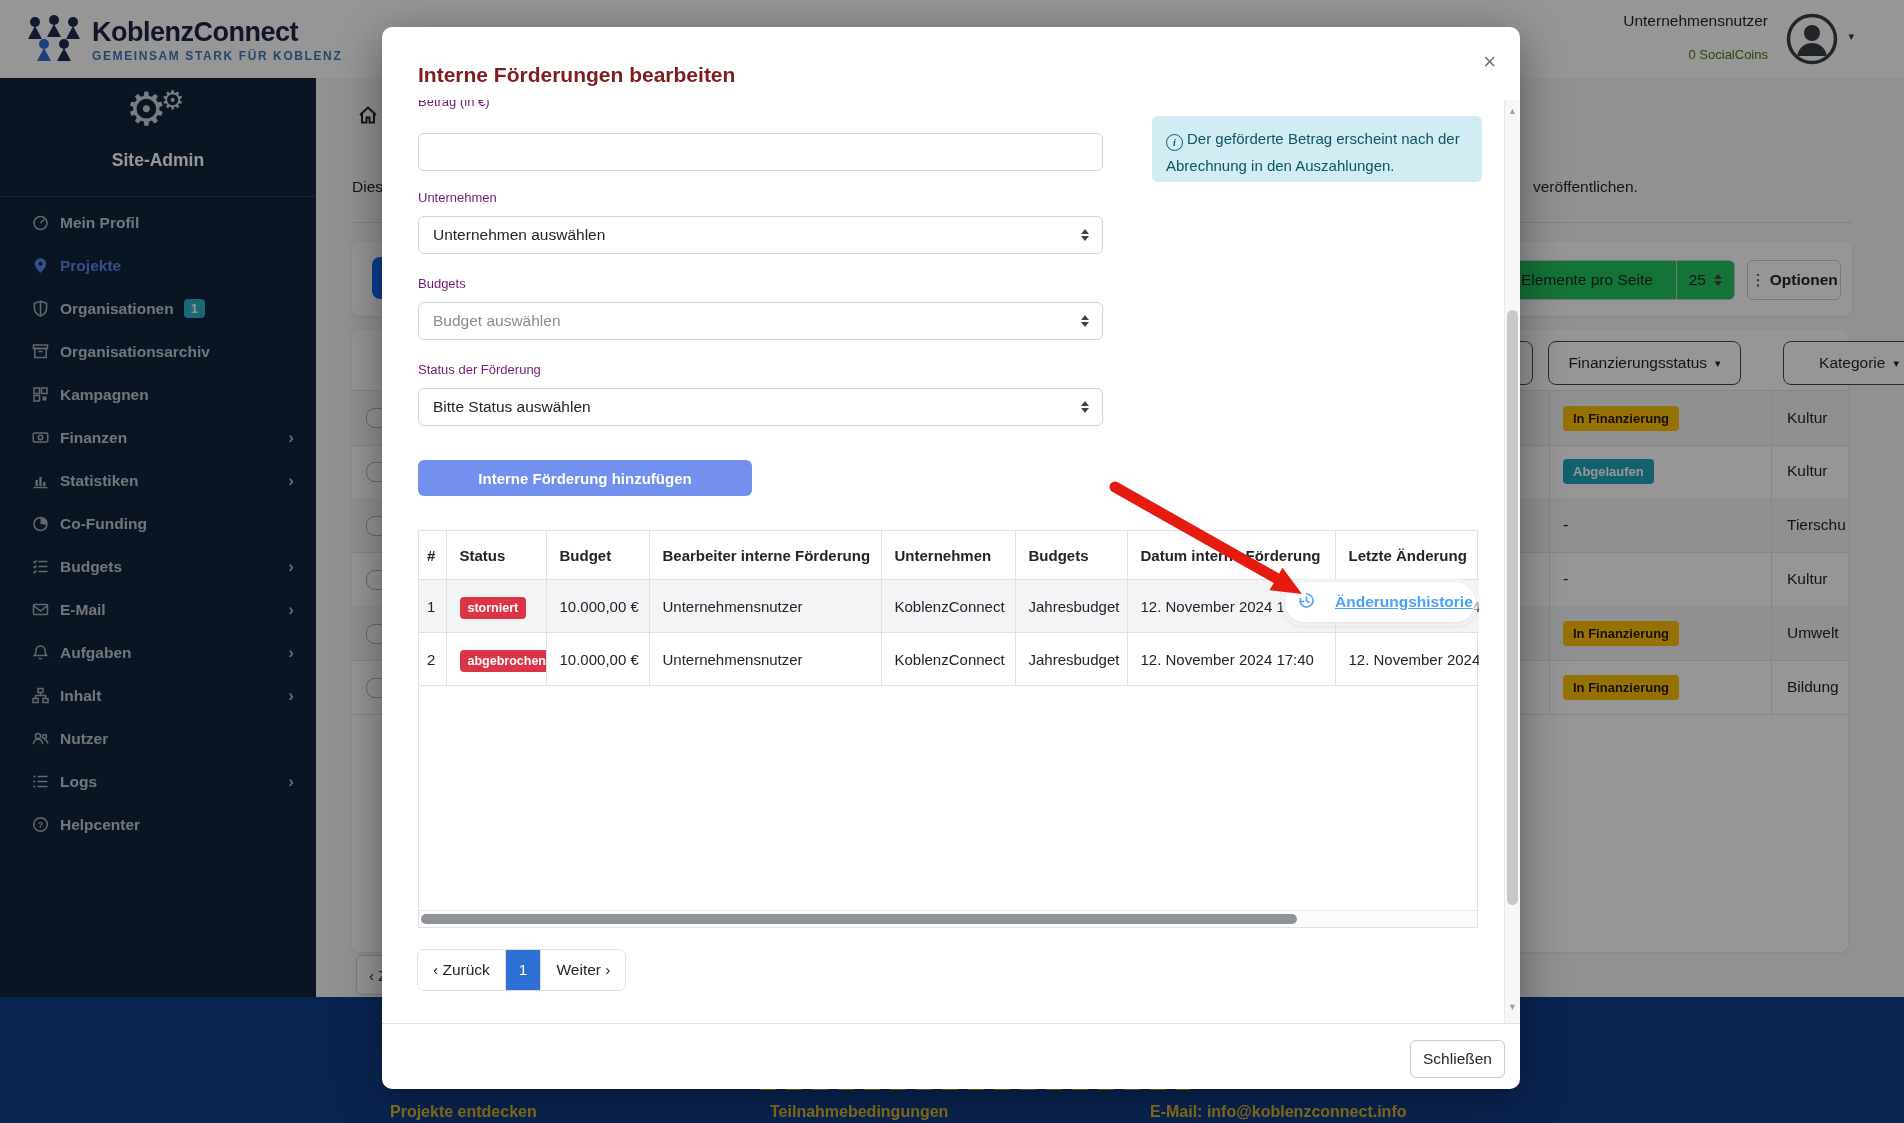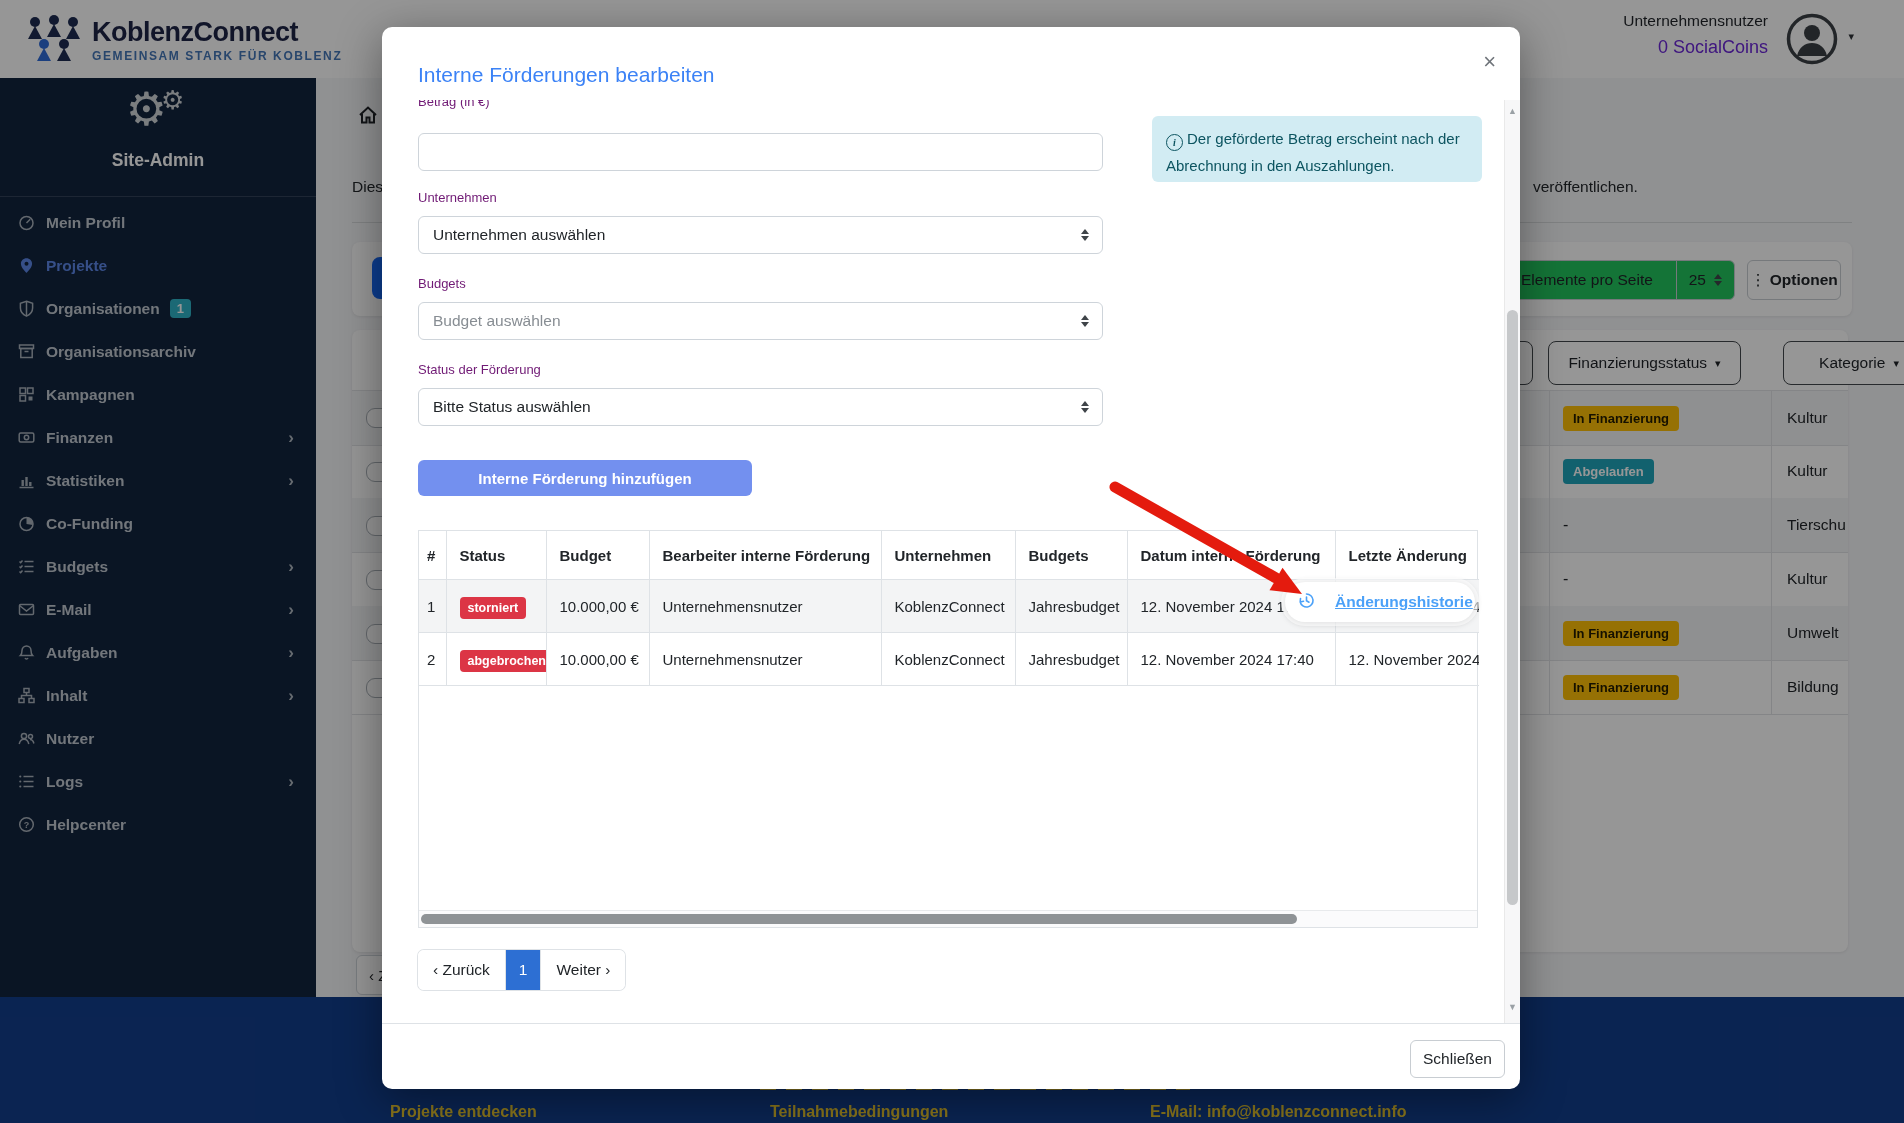--- a/index.html
+++ b/index.html
@@ -6,34 +6,34 @@
   .page{position:relative;width:1904px;height:1123px;overflow:hidden;background:#f5f6f8;
         font-family:"Liberation Sans",sans-serif;color:#212529}
 
   
   .hdr{position:absolute;left:0;top:0;width:1904px;height:78px;background:#fff}
   .logo{position:absolute;left:26px;top:14px;display:flex;gap:10px;align-items:center}
   .logo-title{font-size:27px;font-weight:800;color:#1e2446;letter-spacing:-0.5px;line-height:1}
   .logo-sub{font-size:12px;font-weight:bold;color:#4577b8;letter-spacing:1.6px;margin-top:3px}
   .userblk{position:absolute;right:136px;top:12px;text-align:right}
   .uname{font-size:15.5px;color:#1f2328}
-  .ucoins{font-size:18px;color:#6d28d9;margin-top:7px}
+  .ucoins{font-size:13px;color:#4d7c0f;margin-top:17px}
   .avatar{position:absolute;right:66px;top:13px;width:52px;height:52px}
   .caret{position:absolute;right:50px;top:30px;font-size:11px;color:#2e3237}
 
   
   .sbar{position:absolute;left:0;top:78px;width:316px;height:919px;background:#11243e}
   .gears{position:absolute;left:0;top:8px;width:316px;text-align:center;color:#d0d4d9}
   .gear-big{font-size:46px;line-height:1}
   .gear-sm{font-size:26px;position:relative;left:-6px;top:-16px}
   .sbar-title{position:absolute;left:0;top:72px;width:316px;text-align:center;
               color:#fff;font-weight:bold;font-size:17.5px}
   .sbar-div{position:absolute;left:0;top:118px;width:316px;height:1px;background:rgba(255,255,255,.14)}
   .sitems{position:absolute;left:0;top:123px;width:316px}
-  .sitem{height:43px;display:flex;align-items:center;padding-left:18px;position:relative;
+  .sitem{height:43px;display:flex;align-items:center;padding-left:32px;position:relative;
          color:#c2c9d1;font-size:15.5px;font-weight:600}
   .sitem .sic{width:28px;display:flex;align-items:center}
   .sic svg{stroke:#a9b1bb;fill:none;stroke-width:1.5}
   .sic svg .fil{fill:#a9b1bb;stroke:none}
   .sitem.active{color:#5d87e8}
   .sitem.active svg{stroke:#5d87e8}
   .sitem.active svg .fil{fill:#5d87e8}
   .chev{position:absolute;right:22px;font-size:17px;color:#aeb6bf}
   .sbadge{margin-left:10px;background:#2fb3c7;color:#fff;font-size:13px;font-weight:bold;
           padding:2px 7px;border-radius:4px}
@@ -72,21 +72,21 @@
   
   .foot{position:absolute;left:0;top:997px;width:1904px;height:126px;background:#123e8c}
   .flink{position:absolute;top:106px;font-size:16px;font-weight:600;color:#e7c52e}
   .ffrag{position:absolute;left:760px;top:87px;width:430px;height:6px;
          background:repeating-linear-gradient(90deg,#e7c52e 0 16px,transparent 16px 26px);opacity:.9}
 
   
   .overlay{position:absolute;left:0;top:0;width:1904px;height:1123px;background:rgba(0,0,0,.41);z-index:50}
   .modal{position:absolute;left:382px;top:27px;width:1138px;height:1062px;background:#fff;border-radius:10px;
          box-shadow:0 10px 45px rgba(0,0,0,.4);z-index:60}
-  .mtitle{position:absolute;left:36px;top:36px;font-size:21px;font-weight:normal;color:#3b82f6}
+  .mtitle{position:absolute;left:36px;top:36px;font-size:21px;font-weight:bold;color:#7f1d1d}
   .mclose{position:absolute;right:24px;top:22px;font-size:22px;color:#6f747a;cursor:pointer}
   .mbody{position:absolute;left:0;top:73px;width:1122px;height:923px;overflow:hidden}
   .flabel{position:absolute;left:36px;font-size:13px;color:#701a75}
   .finput{position:absolute;left:36px;width:685px;height:38px;border:1px solid #ced4da;border-radius:6px;
           background:#fff;box-sizing:border-box}
   .fselect{position:absolute;left:36px;width:685px;height:38px;border:1px solid #ced4da;border-radius:6px;
            background:#fff;box-sizing:border-box;display:flex;align-items:center;padding-left:14px;
            font-size:15.5px}
   .fselect.muted{color:#878d93}
   .updn{position:absolute;right:13px;top:50%;transform:translateY(-50%);display:flex;

